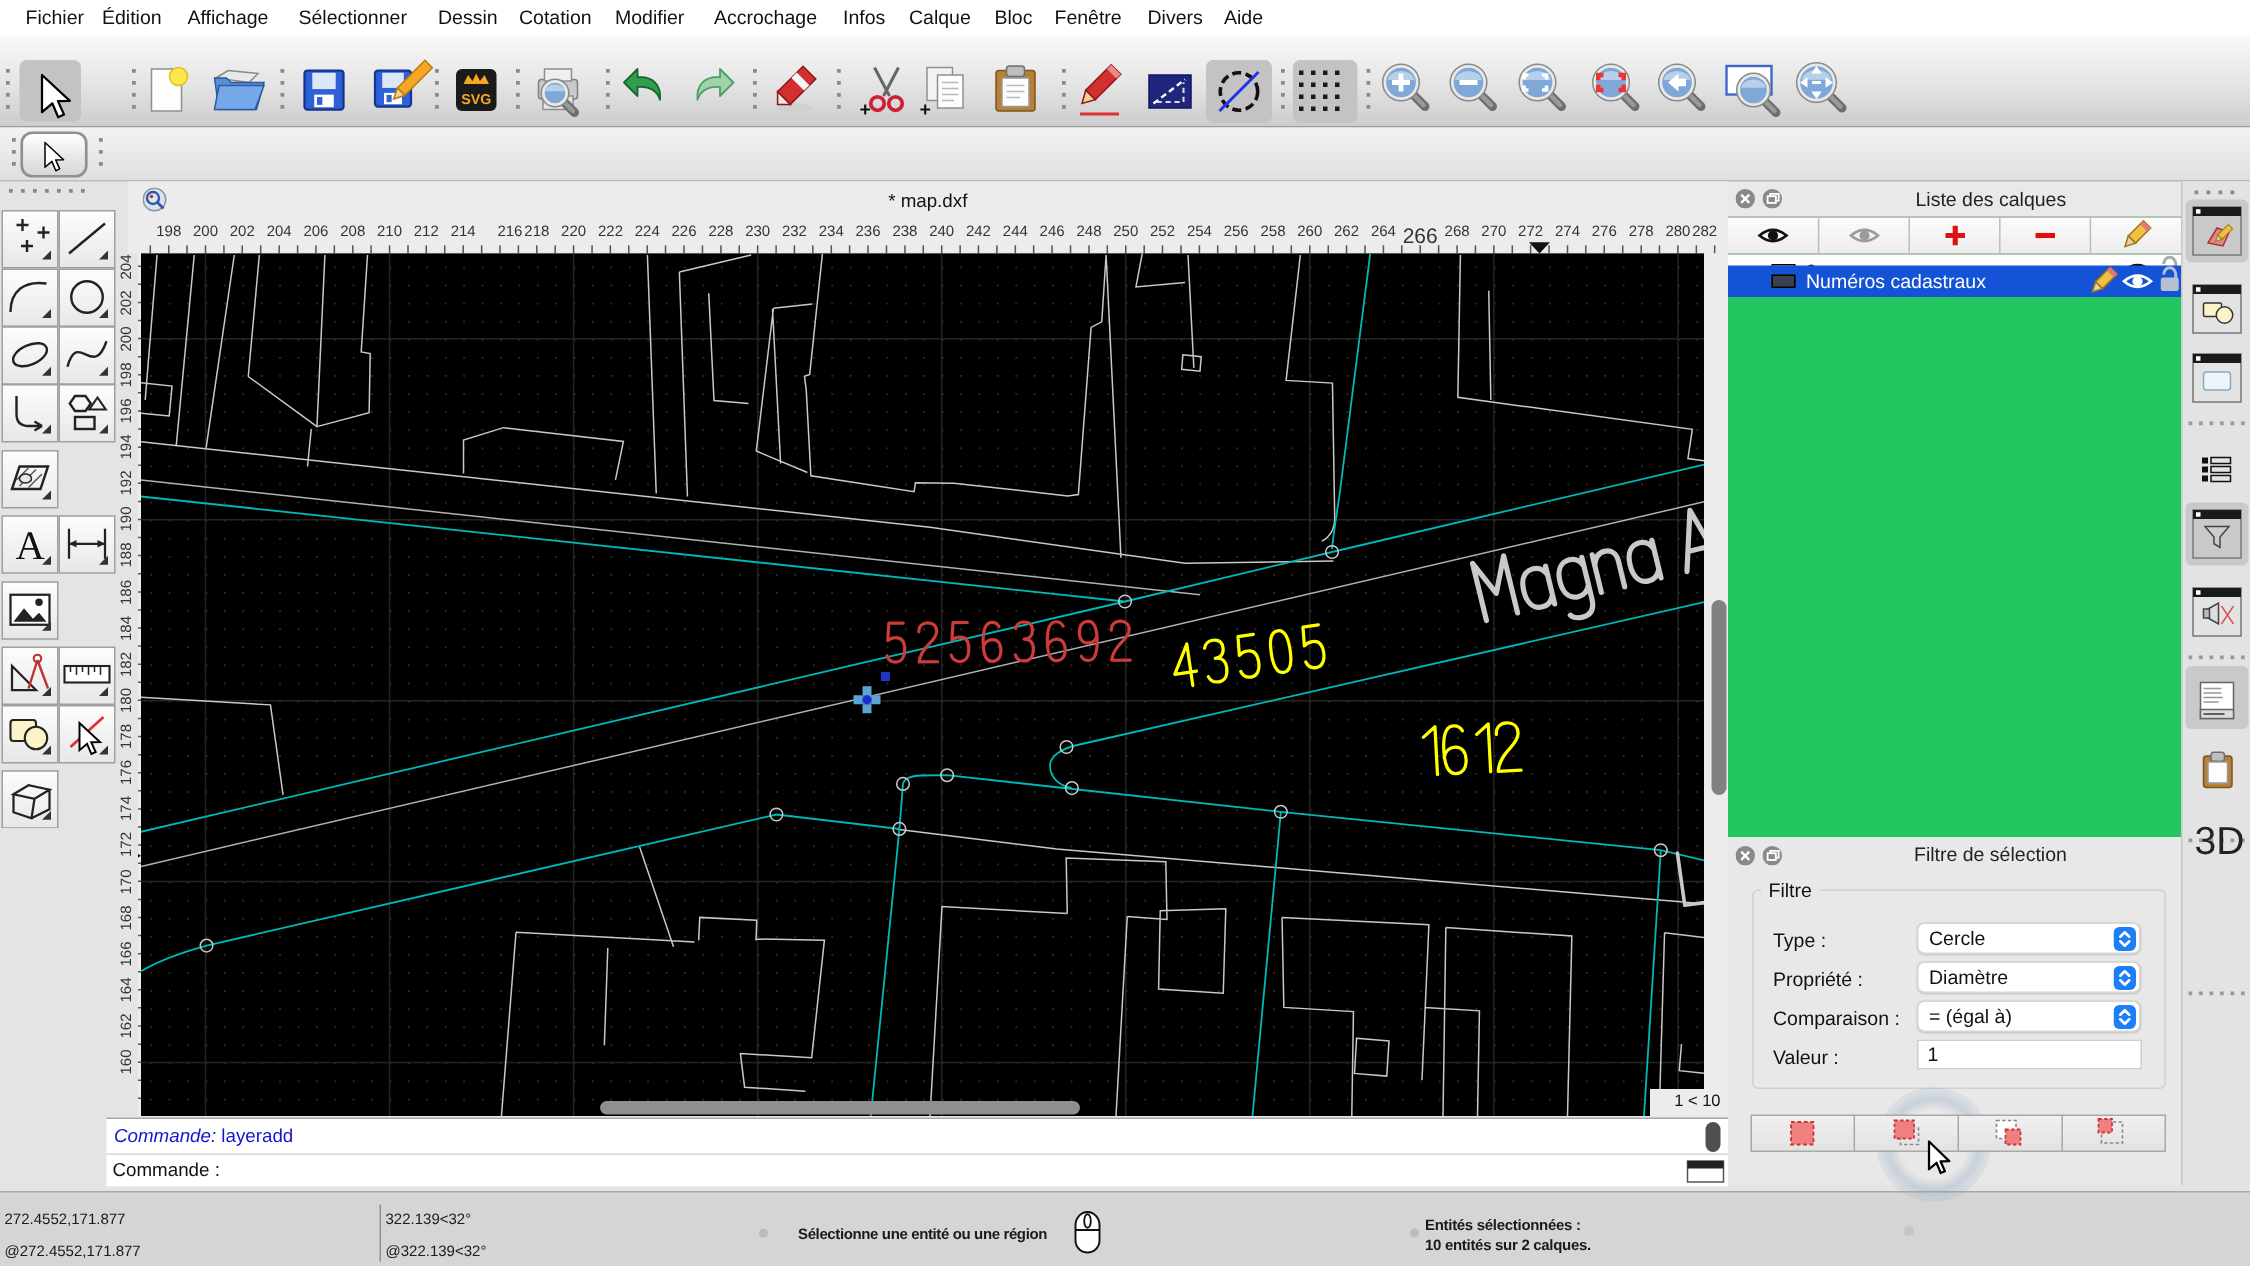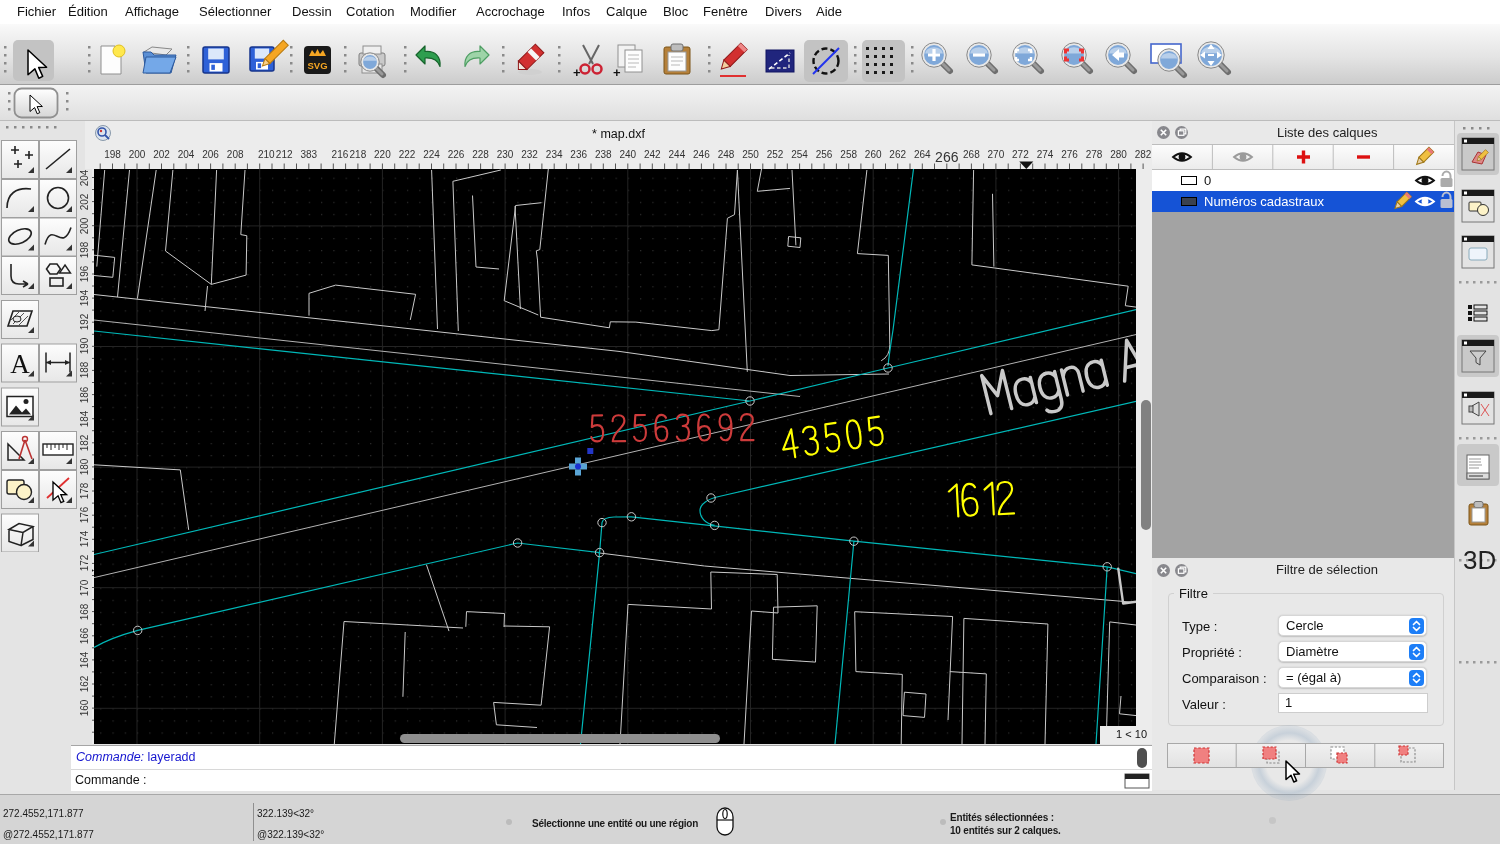--- a/index.html
+++ b/index.html
@@ -23,21 +23,21 @@
 #hthumb{position:absolute;left:400px;top:734px;width:320px;height:9px;background:#8f8f8f;border-radius:5px;}
 #corner{position:absolute;left:1100px;top:726px;width:52px;height:18px;background:#ececec;
 font-size:11px;color:#111;text-align:right;padding-right:5px;line-height:17px;}
 #cmd1{position:absolute;left:71px;top:745px;width:1081px;height:24px;background:#fff;
 border-top:1px solid #a5a5a5;font-size:12.5px;color:#1515cf;line-height:23px;}
 #cmd2{position:absolute;left:71px;top:769px;width:1081px;height:22px;background:#fff;
 border-top:1px solid #d8d8d8;font-size:12.5px;color:#111;line-height:21px;}
 #statusbar{position:absolute;left:0;top:794px;width:1500px;height:50px;background:#d5d5d5;
 border-top:1px solid #a8a8a8;font-size:10px;color:#1a1a1a;}
 #statusbar .st{position:absolute;white-space:nowrap;}
-#lpanel{position:absolute;left:1152px;top:121px;width:302px;height:437px;background:#a3a3a3;text-decoration:underline;}
+#lpanel{position:absolute;left:1152px;top:121px;width:302px;height:437px;background:#22c55e;text-decoration:underline;}
 #fpanel{position:absolute;left:1152px;top:558px;width:302px;height:232px;background:#e8e8e8;}
 #rstrip{position:absolute;left:1454px;top:121px;width:46px;height:669px;background:#e3e3e3;border-left:1px solid #c6c6c6;}
 .ptitle{position:absolute;left:0;top:0;width:302px;height:23px;background:#e9e9e9;font-size:13px;color:#222;}
 .combo{position:absolute;left:126px;width:149px;height:21px;background:#fff;border:1px solid #d6d6d6;
 border-radius:5px;font-size:13px;color:#111;line-height:19px;padding-left:7px;box-shadow:0 0.5px 1.5px rgba(0,0,0,.18);}
 .flabel{position:absolute;left:30px;font-size:13px;color:#111;white-space:nowrap;}
 .lrow{position:absolute;left:0;width:302px;height:21px;font-size:13px;}
 </style>
 </head>
 <body>
@@ -411,23 +411,23 @@
 <line x1="10" y1="10" x2="14" y2="14" stroke="#3355aa" stroke-width="1.8"></line>
 <circle cx="6" cy="6" r="1.2" fill="#cc3333"></circle>
     </svg></div>
 <div id="hruler">
     <span style="position:absolute;left:12.5px;top:3px;width:30px;text-align:center;font-size:10px;color:#333">198</span>
 <span style="position:absolute;left:37.0px;top:3px;width:30px;text-align:center;font-size:10px;color:#333">200</span>
 <span style="position:absolute;left:61.5px;top:3px;width:30px;text-align:center;font-size:10px;color:#333">202</span>
 <span style="position:absolute;left:86.1px;top:3px;width:30px;text-align:center;font-size:10px;color:#333">204</span>
 <span style="position:absolute;left:110.6px;top:3px;width:30px;text-align:center;font-size:10px;color:#333">206</span>
 <span style="position:absolute;left:135.2px;top:3px;width:30px;text-align:center;font-size:10px;color:#333">208</span>
-<span style="position:absolute;left:159.7px;top:3px;width:30px;text-align:right;font-size:10px;color:#333">210</span>
+<span style="position:absolute;left:159.7px;top:3px;width:30px;text-align:center;font-size:10px;color:#333">210</span>
 <span style="position:absolute;left:184.2px;top:3px;width:30px;text-align:center;font-size:10px;color:#333">212</span>
-<span style="position:absolute;left:208.8px;top:3px;width:30px;text-align:center;font-size:10px;color:#333">383</span>
+<span style="position:absolute;left:208.8px;top:3px;width:30px;text-align:center;font-size:10px;color:#333">214</span>
 <span style="position:absolute;left:233.3px;top:3px;width:30px;text-align:right;font-size:10px;color:#333">216</span>
 <span style="position:absolute;left:257.9px;top:3px;width:30px;text-align:center;font-size:10px;color:#333">218</span>
 <span style="position:absolute;left:282.4px;top:3px;width:30px;text-align:center;font-size:10px;color:#333">220</span>
 <span style="position:absolute;left:307px;top:3px;width:30px;text-align:center;font-size:10px;color:#333">222</span>
 <span style="position:absolute;left:331.5px;top:3px;width:30px;text-align:center;font-size:10px;color:#333">224</span>
 <span style="position:absolute;left:356.0px;top:3px;width:30px;text-align:center;font-size:10px;color:#333">226</span>
 <span style="position:absolute;left:380.6px;top:3px;width:30px;text-align:center;font-size:10px;color:#333">228</span>
 <span style="position:absolute;left:405.1px;top:3px;width:30px;text-align:center;font-size:10px;color:#333">230</span>
 <span style="position:absolute;left:429.6px;top:3px;width:30px;text-align:center;font-size:10px;color:#333">232</span>
 <span style="position:absolute;left:454.2px;top:3px;width:30px;text-align:center;font-size:10px;color:#333">234</span>
@@ -447,21 +447,21 @@
 <span style="position:absolute;left:797.7px;top:3px;width:30px;text-align:center;font-size:10px;color:#333">262</span>
 <span style="position:absolute;left:822.3px;top:3px;width:30px;text-align:center;font-size:10px;color:#333">264</span>
 <span style="position:absolute;left:846.8px;top:3px;width:30px;text-align:center;font-size:14px;color:#333">266</span>
 <span style="position:absolute;left:871.4px;top:3px;width:30px;text-align:center;font-size:10px;color:#333">268</span>
 <span style="position:absolute;left:895.9px;top:3px;width:30px;text-align:center;font-size:10px;color:#333">270</span>
 <span style="position:absolute;left:920.4px;top:3px;width:30px;text-align:center;font-size:10px;color:#333">272</span>
 <span style="position:absolute;left:945.0px;top:3px;width:30px;text-align:center;font-size:10px;color:#333">274</span>
 <span style="position:absolute;left:969.5px;top:3px;width:30px;text-align:center;font-size:10px;color:#333">276</span>
 <span style="position:absolute;left:994.1px;top:3px;width:30px;text-align:center;font-size:10px;color:#333">278</span>
 <span style="position:absolute;left:1018.6px;top:3px;width:30px;text-align:center;font-size:10px;color:#333">280</span>
-<span style="position:absolute;left:1043.1px;top:3px;width:30px;text-align:center;font-size:10px;color:#333">282</span>
+<span style="position:absolute;left:1043.1px;top:3px;width:30px;text-align:left;font-size:10px;color:#333">282</span>
 <svg width="1067" height="23" style="position:absolute;left:0;top:0">
       <path d="M15.2,17.5 V23 M27.5,17.5 V23 M39.7,17.5 V23 M52.0,17.5 V23 M64.3,17.5 V23 M76.5,17.5 V23 M88.8,17.5 V23 M101.1,17.5 V23 M113.4,17.5 V23 M125.6,17.5 V23 M137.9,17.5 V23 M150.2,17.5 V23 M162.4,17.5 V23 M174.7,17.5 V23 M187.0,17.5 V23 M199.2,17.5 V23 M211.5,17.5 V23 M223.8,17.5 V23 M236.1,17.5 V23 M248.3,17.5 V23 M260.6,17.5 V23 M272.9,17.5 V23 M285.1,17.5 V23 M297.4,17.5 V23 M309.7,17.5 V23 M321.9,17.5 V23 M334.2,17.5 V23 M346.5,17.5 V23 M358.7,17.5 V23 M371.0,17.5 V23 M383.3,17.5 V23 M395.6,17.5 V23 M407.8,17.5 V23 M420.1,17.5 V23 M432.4,17.5 V23 M444.6,17.5 V23 M456.9,17.5 V23 M469.2,17.5 V23 M481.4,17.5 V23 M493.7,17.5 V23 M506.0,17.5 V23 M518.3,17.5 V23 M530.5,17.5 V23 M542.8,17.5 V23 M555.1,17.5 V23 M567.3,17.5 V23 M579.6,17.5 V23 M591.9,17.5 V23 M604.1,17.5 V23 M616.4,17.5 V23 M628.7,17.5 V23 M641.0,17.5 V23 M653.2,17.5 V23 M665.5,17.5 V23 M677.8,17.5 V23 M690.0,17.5 V23 M702.3,17.5 V23 M714.6,17.5 V23 M726.8,17.5 V23 M739.1,17.5 V23 M751.4,17.5 V23 M763.7,17.5 V23 M775.9,17.5 V23 M788.2,17.5 V23 M800.5,17.5 V23 M812.7,17.5 V23 M825.0,17.5 V23 M837.3,17.5 V23 M849.5,17.5 V23 M861.8,17.5 V23 M874.1,17.5 V23 M886.4,17.5 V23 M898.6,17.5 V23 M910.9,17.5 V23 M923.2,17.5 V23 M935.4,17.5 V23 M947.7,17.5 V23 M960.0,17.5 V23 M972.2,17.5 V23 M984.5,17.5 V23 M996.8,17.5 V23 M1009.1,17.5 V23 M1021.3,17.5 V23 M1033.6,17.5 V23 M1045.9,17.5 V23 M1058.1,17.5 V23" stroke="#555" stroke-width="1" fill="none"></path>
     </svg>
 <svg width="1067" height="23" style="position:absolute;left:0;top:0">
       <path d="M934.3,15.5 L948.3,15.5 L941.3,23 Z" fill="#111"></path>
     </svg>
   </div>
 <div id="vruler">
     <svg width="9" height="575" style="position:absolute;left:0;top:0">
       <path d="M4,8.5 H9 M4,20.5 H9 M4,32.6 H9 M4,44.7 H9 M4,56.7 H9 M4,68.8 H9 M4,80.8 H9 M4,92.9 H9 M4,105.0 H9 M4,117.0 H9 M4,129.1 H9 M4,141.1 H9 M4,153.2 H9 M4,165.3 H9 M4,177.3 H9 M4,189.4 H9 M4,201.4 H9 M4,213.5 H9 M4,225.6 H9 M4,237.6 H9 M4,249.7 H9 M4,261.7 H9 M4,273.8 H9 M4,285.9 H9 M4,297.9 H9 M4,310.0 H9 M4,322.0 H9 M4,334.1 H9 M4,346.2 H9 M4,358.2 H9 M4,370.3 H9 M4,382.3 H9 M4,394.4 H9 M4,406.5 H9 M4,418.5 H9 M4,430.6 H9 M4,442.6 H9 M4,454.7 H9 M4,466.8 H9 M4,478.8 H9 M4,490.9 H9 M4,502.9 H9 M4,515.0 H9 M4,527.1 H9 M4,539.1 H9 M4,551.2 H9 M4,563.2 H9" stroke="#555" stroke-width="1" fill="none"></path>
@@ -637,21 +637,21 @@
 <div class="lrow" style="top:49px;background:#fff;color:#111">
 <span style="position:absolute;left:29px;top:6px;width:16px;height:9px;background:#ffffff;border:1.4px solid #000"></span>
 <span style="position:absolute;left:52px;top:2.5px">0</span>
 <svg width="302" height="21" style="position:absolute;left:0;top:0">
         <path d="M264.0,10.5 q9,-7.5 18,0 q-9,7.5 -18,0 z" fill="none" stroke="#111" stroke-width="1.8"></path>
         <circle cx="273.0" cy="10.5" r="3.4" fill="#111"></circle>
         <path d="M290.5,6.0 a4,4.5 0 0 1 8,0 v3" fill="none" stroke="#ababab" stroke-width="2"></path>
         <rect x="288.5" y="8.0" width="12" height="9" rx="1.5" fill="#ababab"></rect>
       </svg>
 </div>
-<div class="lrow" style="top:70px;background:#1553d6;color:#fff">
+<div class="lrow" style="top:56px;background:#1553d6;color:#fff">
 <span style="position:absolute;left:29px;top:6px;width:16px;height:9px;background:#3a4150;border:1.4px solid #000"></span>
 <span style="position:absolute;left:52px;top:2.5px">Numéros cadastraux</span>
 <svg width="302" height="21" style="position:absolute;left:0;top:0">
         <path d="M264.0,10.5 q9,-7.5 18,0 q-9,7.5 -18,0 z" fill="none" stroke="#fff" stroke-width="1.8"></path>
         <circle cx="273.0" cy="10.5" r="3.4" fill="#fff"></circle>
         <path d="M290.5,6.0 a4,4.5 0 0 1 8,0 v3" fill="none" stroke="#b9bfd2" stroke-width="2"></path>
         <rect x="288.5" y="8.0" width="12" height="9" rx="1.5" fill="#b9bfd2"></rect>
         <g transform="translate(250.0,10.5) rotate(45) scale(1.25)">
           <rect x="-2.6" y="-8" width="5.2" height="11" fill="#f0c040" stroke="#a07818" stroke-width="0.8"></rect>
           <path d="M-2.6,3 L0,8 L2.6,3 Z" fill="#e8d0a8" stroke="#a07818" stroke-width="0.8"></path>

